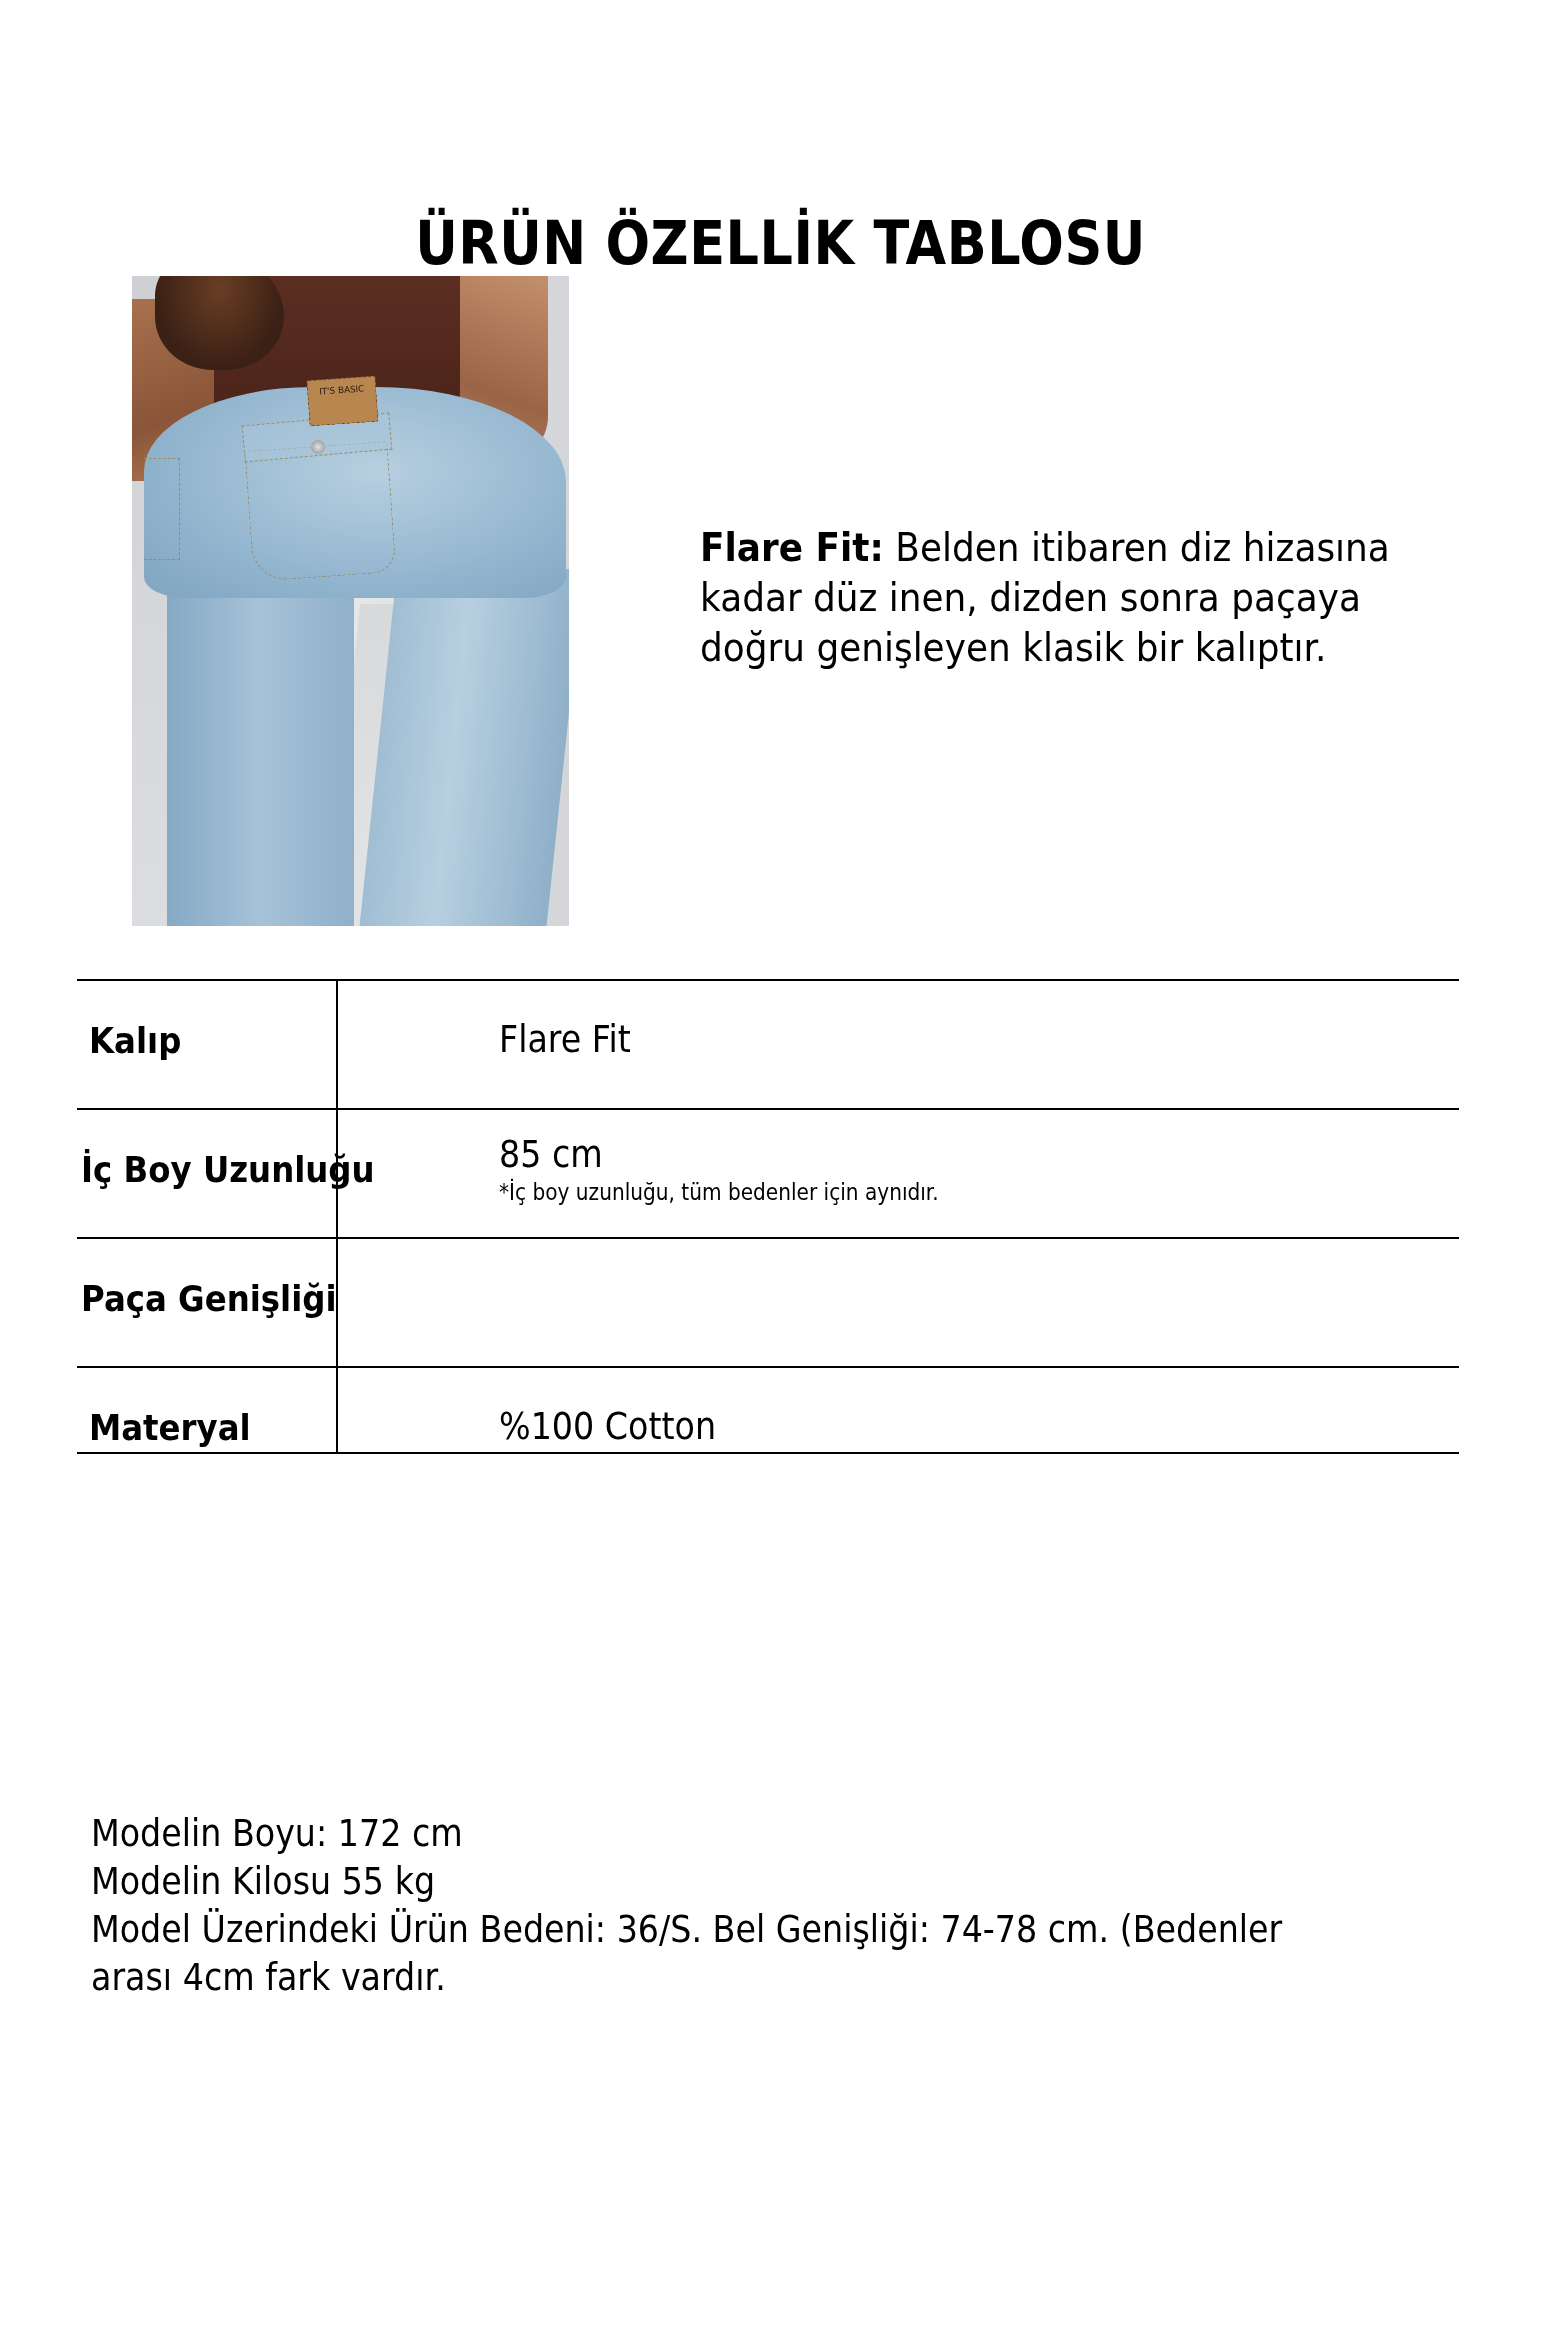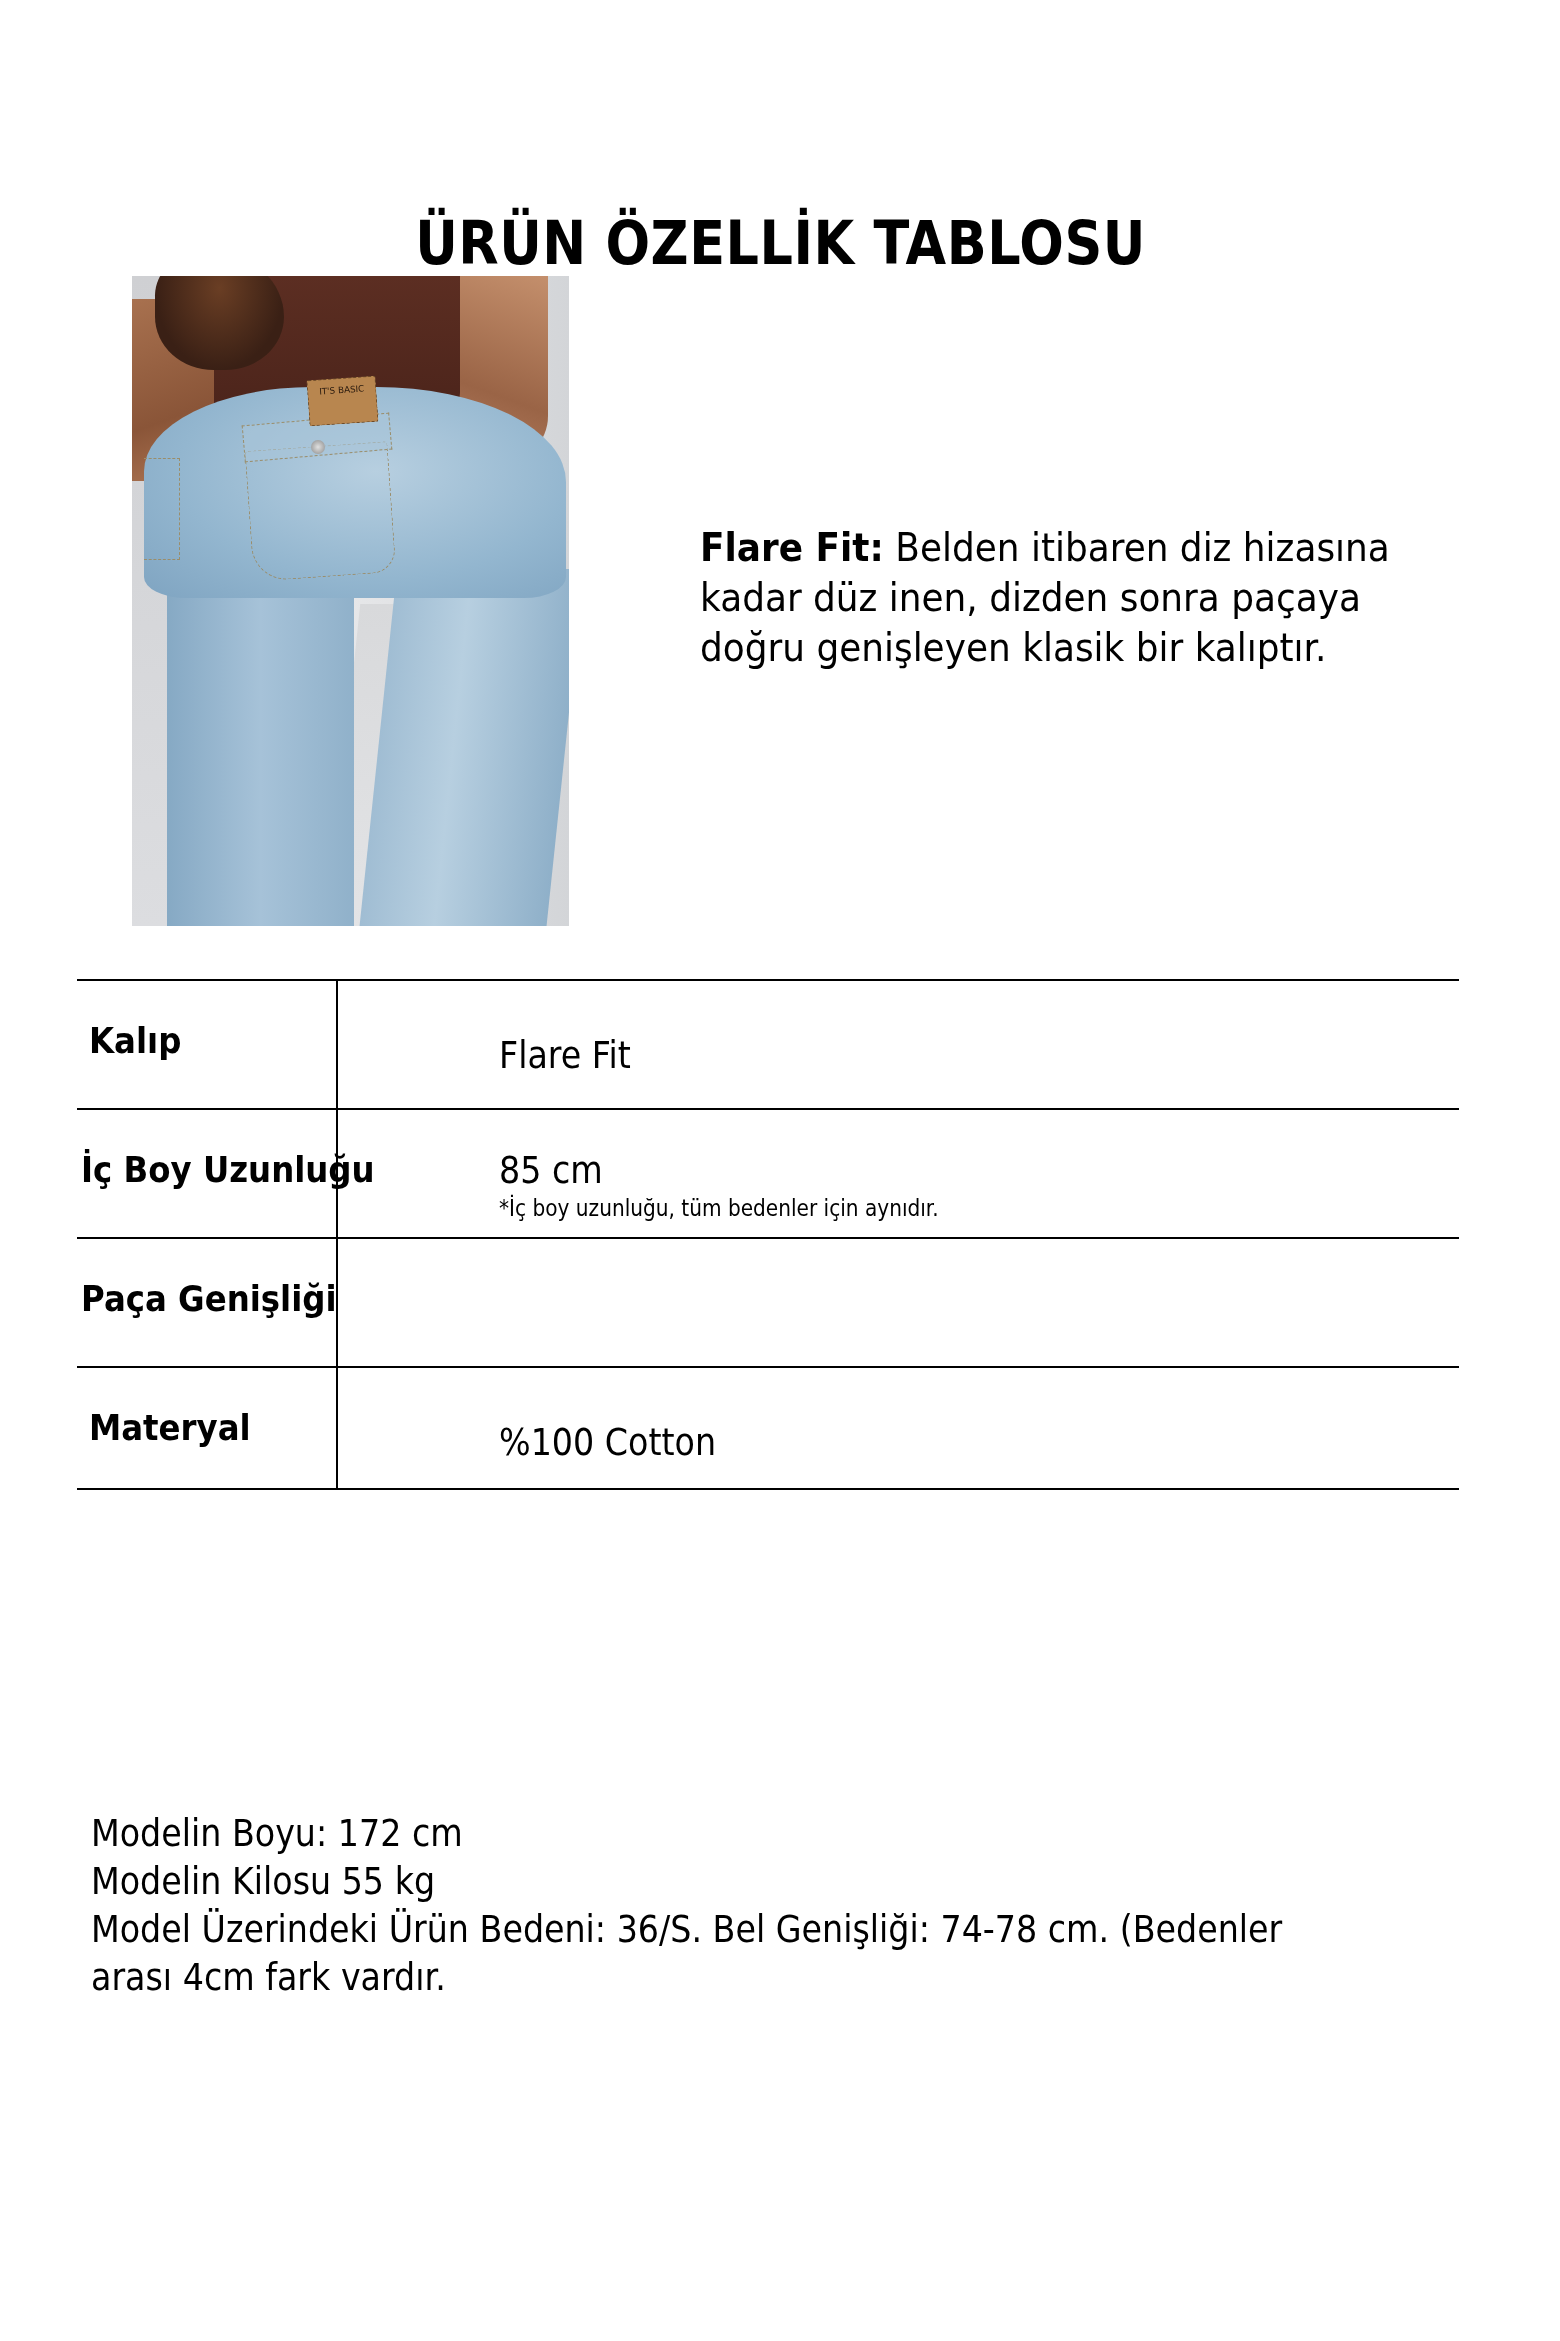--- a/index.html
+++ b/index.html
@@ -74,21 +74,21 @@
     width: 1382px;
   }
   .spec-row {
     position: relative;
     height: 129px;
     border-top: 2.9px solid #000000;
     box-sizing: border-box;
   }
   .spec-row.last {
     border-bottom: 2.9px solid #000000;
-    height: 124px;
+    height: 88px;
   }
   .spec-divider {
     position: absolute;
     left: 259px;
     top: 0;
     width: 2.3px;
     height: 100%;
     background: #000000;
   }
   .spec-label {
@@ -102,21 +102,21 @@
     font-weight: bold;
     font-size: 36px;
     white-space: nowrap;
     transform: scaleX(0.9);
     transform-origin: left center;
   }
   .spec-label.shift { left: 3.5px; }
   .spec-value-wrap {
     position: absolute;
     left: 422px;
-    top: 16px;
+    top: 0;
     height: 118px;
     display: flex;
     flex-direction: column;
     justify-content: center;
   }
   .spec-value {
     font-family: "DejaVu Sans", sans-serif;
     font-size: 37px;
     line-height: 44px;
     white-space: nowrap;

